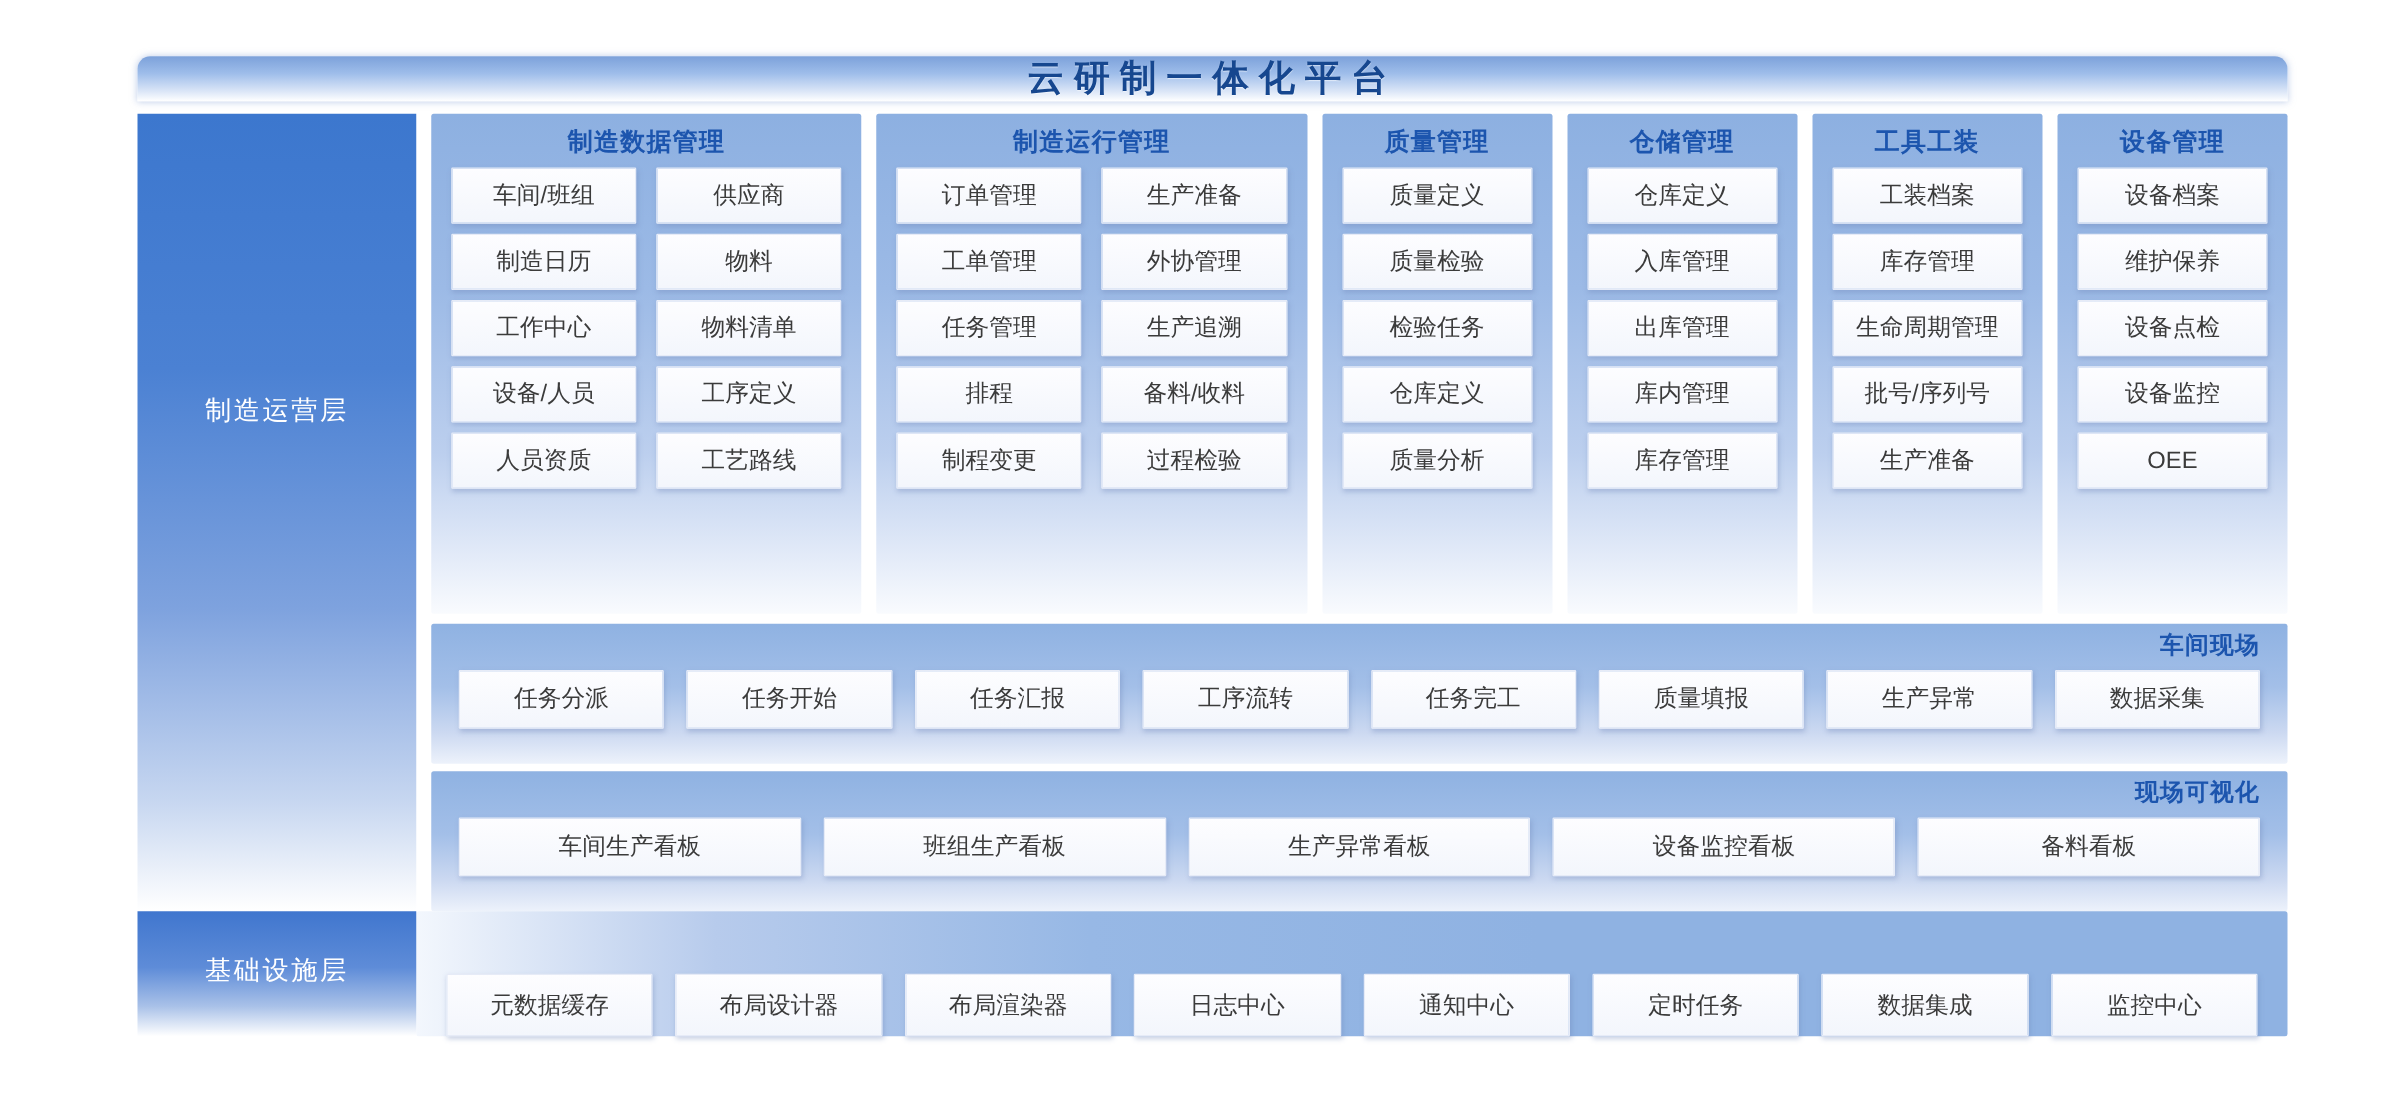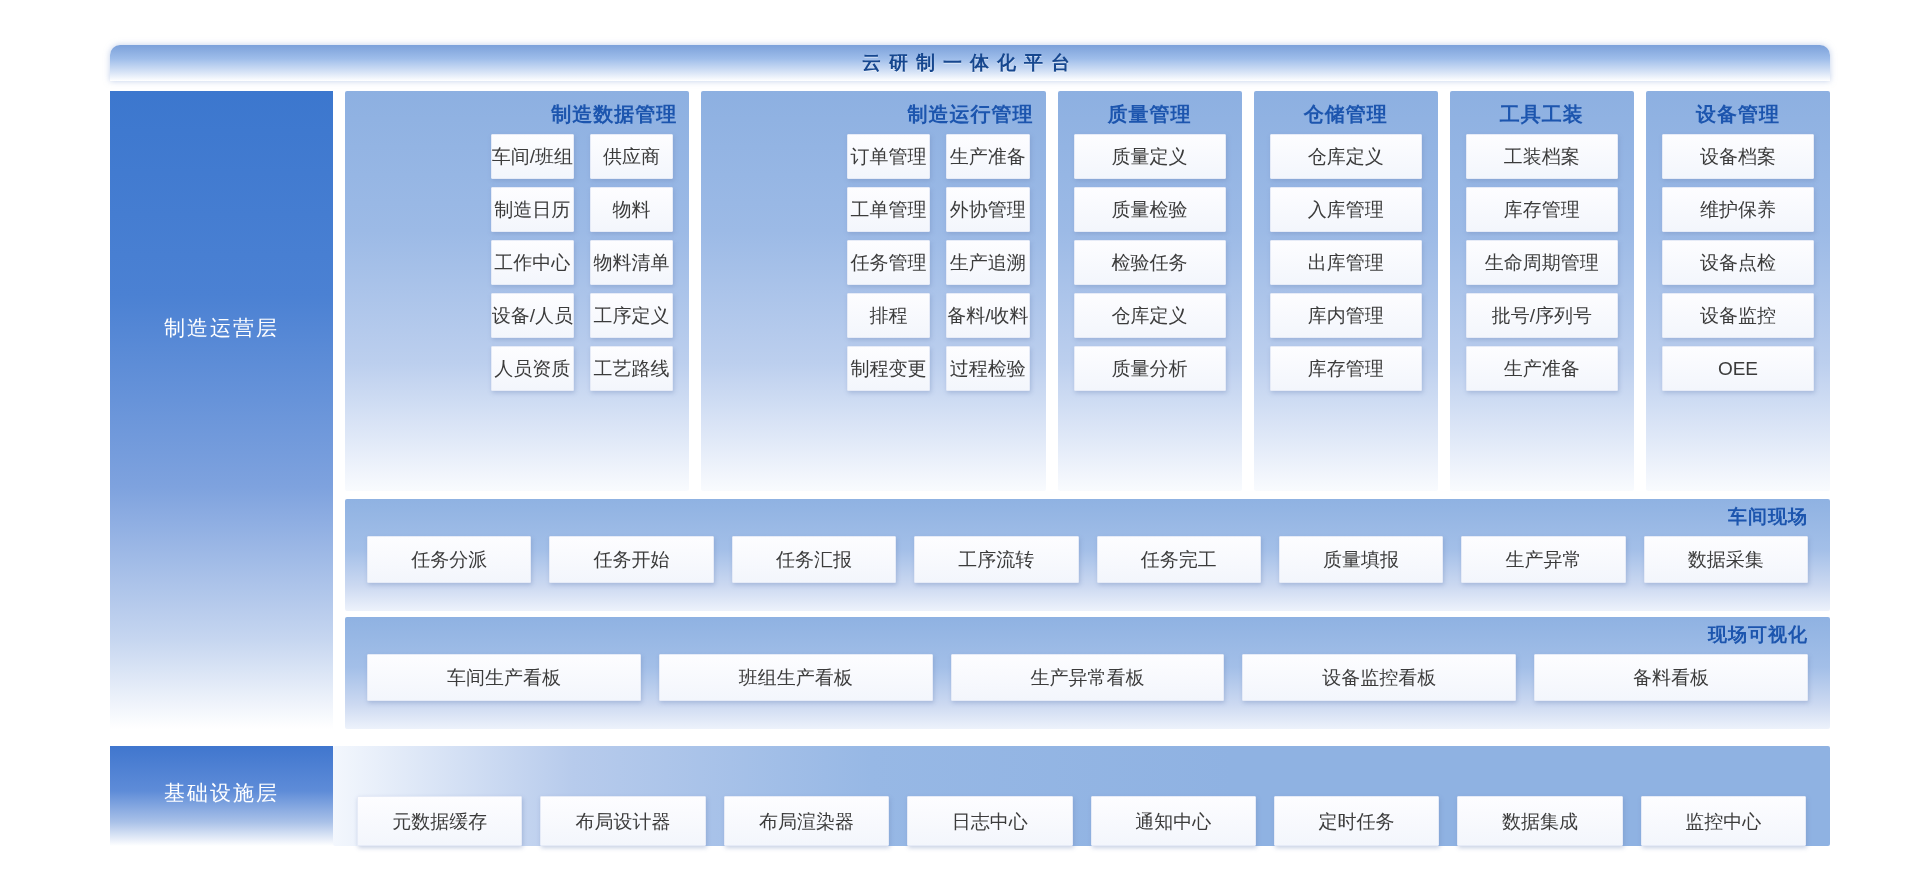--- a/index.html
+++ b/index.html
@@ -11,21 +11,21 @@
   .content { position:absolute; left:110px; top:45px; width:1720px; }
 
   
   .titlebar {
     height:36px; border-radius:10px 10px 0 0;
     background:linear-gradient(180deg,#7ca1da 0%, #9ebdea 38%, #dbe6f7 78%, #ffffff 100%);
     box-shadow:0 0 6px rgba(140,165,215,.55);
     display:flex; align-items:center; justify-content:center;
   }
   .titlebar .title {
-    color:#16478f; font-size:19px; font-weight:bold; letter-spacing:8px;
+    color:#16478f; font-size:29px; font-weight:bold; letter-spacing:8px;
     text-shadow:0 1px 1px rgba(255,255,255,.6);
   }
 
   
   .mainrow { display:flex; gap:12px; margin-top:10px; height:638px; }
   .sidebar {
     position:relative; width:223px; flex:0 0 223px;
     background:linear-gradient(180deg,#3c77ce 0%, #4b81d3 32%, #7ea2de 62%, #c6d6f0 86%, #ffffff 100%);
   }
   .sidebar .side-label {
@@ -33,21 +33,21 @@
     color:#ffffff; font-size:21px; letter-spacing:2px;
   }
   .maincol { flex:1; display:flex; flex-direction:column; }
 
   
   .groups { display:flex; gap:12px; height:400px; }
   .group {
     background:linear-gradient(180deg,#8db0e1 0%, #9cbae6 35%, #bccfee 68%, #e2eaf8 88%, #f9fbfe 100%);
     border-radius:2px; padding:6px 12px 0 12px; display:flex; flex-direction:column;
   }
-  .group.wide { flex:2 1 0;align-items:flex-end; }
+  .group.wide { flex:2 1 0; }
   .group.narrow { flex:1 1 0; }
   .group-title {
     height:34px; line-height:34px; text-align:center;
     color:#1c55ae; font-size:20px; font-weight:bold; letter-spacing:1px;
   }
   .grid { display:grid; row-gap:8px; column-gap:16px; padding:3px 4px 0 4px; }
   .grid.c2 { grid-template-columns:1fr 1fr; }
   .grid.c1 { grid-template-columns:1fr; }
 
   .box {
@@ -66,21 +66,21 @@
   .band + .band { margin-top:6px; }
   .band-0 { margin-top:8px; }
   .band-title {
     height:28px; line-height:28px; text-align:right;
     color:#1c55ae; font-size:19px; font-weight:bold; letter-spacing:1px;
   }
   .band-items { display:flex; gap:18px; margin-top:5px; }
   .band-items .box { flex:1 1 0; height:47px; line-height:46px; }
 
   
-  .bottomrow { display:flex; gap:0; margin-top:17px; height:100px; }
+  .bottomrow { display:flex; gap:0; height:100px; }
   .infra-label {
     position:relative; width:223px; flex:0 0 223px;
     background:linear-gradient(180deg,#4076ce 0%, #5e8cd8 45%, #a9c1e8 76%, #ffffff 100%);
     display:flex; align-items:center; justify-content:center;
   }
   .infra-label span { color:#ffffff; font-size:21px; letter-spacing:2px; padding-bottom:6px; }
   .infra-panel {
     flex:1; border-radius:2px;
     background:linear-gradient(90deg,#f3f7fd 0%, #b7cbec 16%, #97b8e5 36%, #8fb2e2 60%, #8fb2e2 100%);
     display:flex; align-items:flex-end; gap:18px; padding:0 24px;

